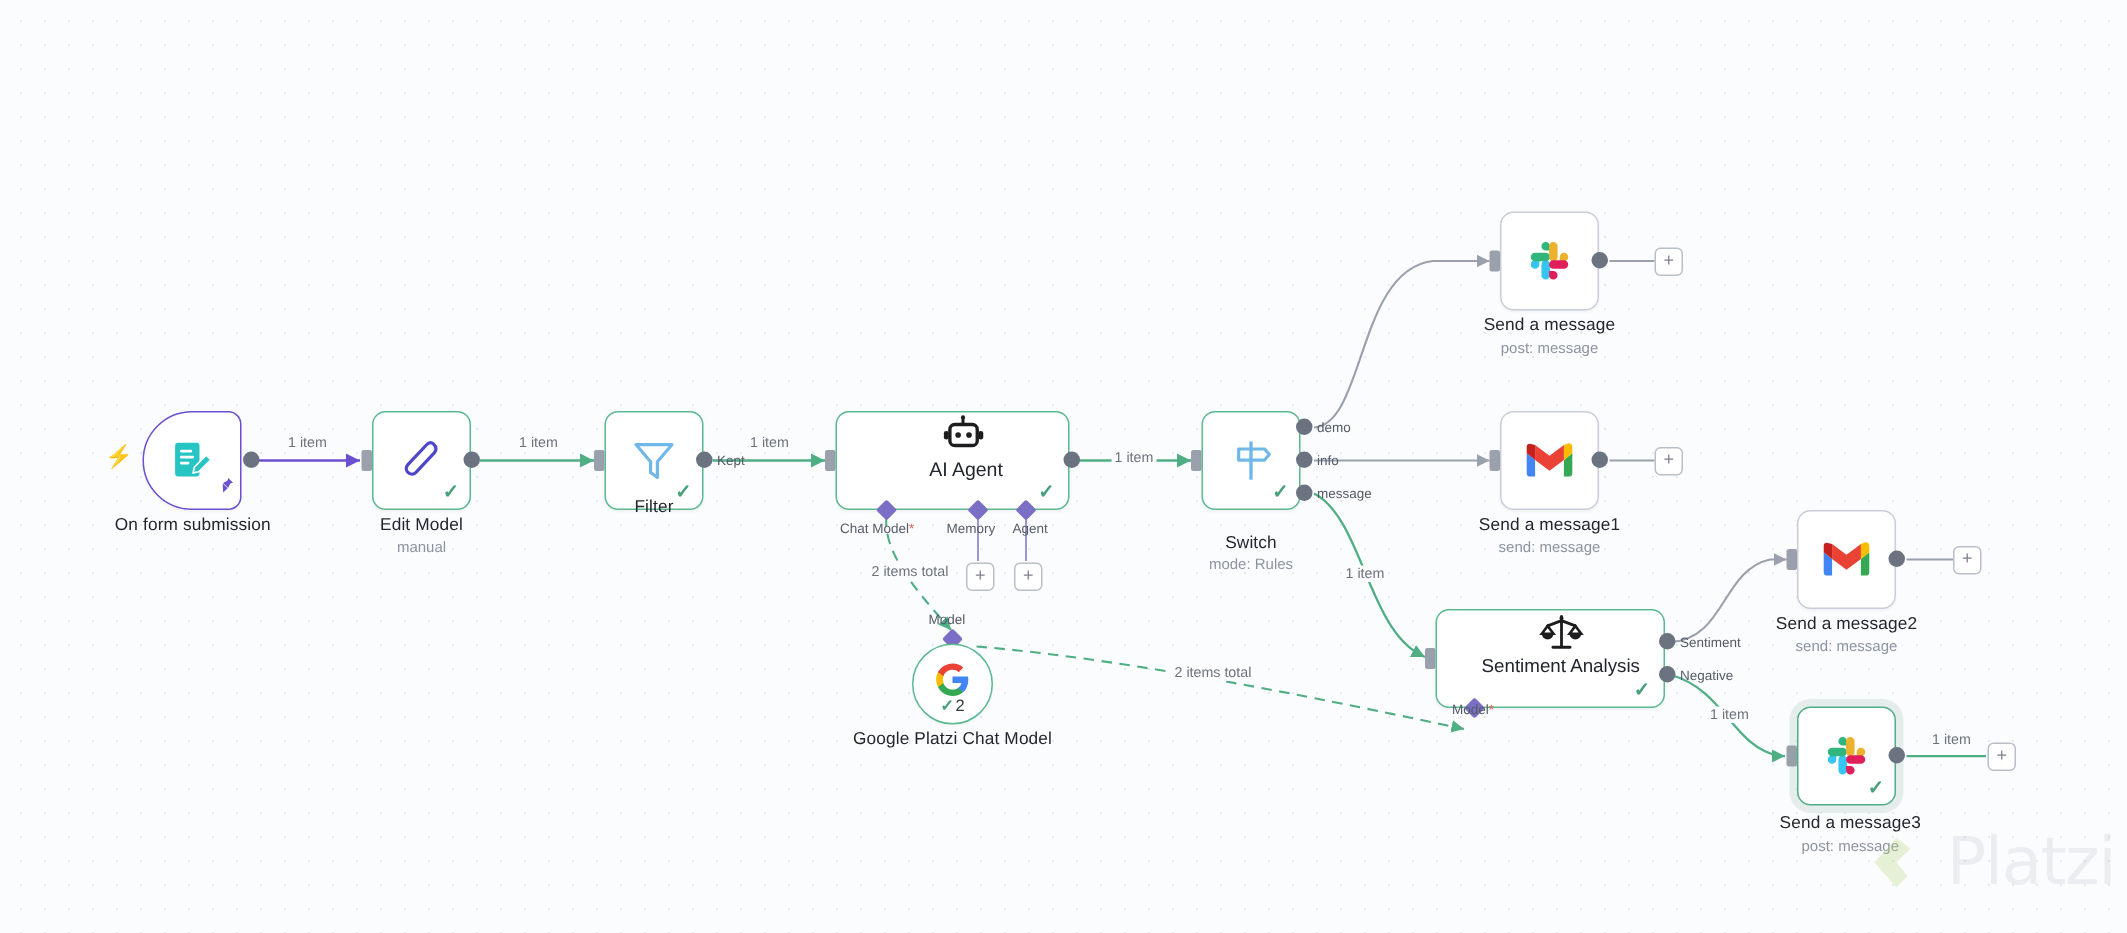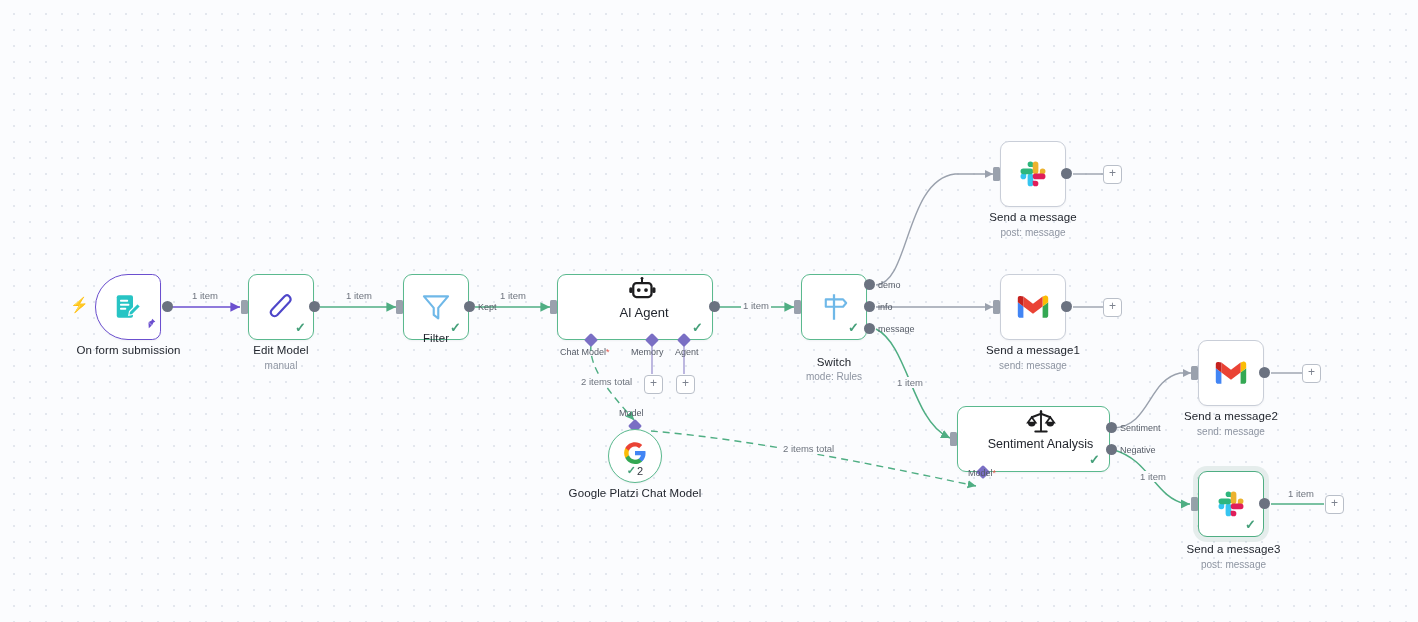--- a/index.html
+++ b/index.html
@@ -355,14 +355,20 @@
       <path fill="#E01E5A" d="M13.8 16.7a2 2 0 1 1-2 2v-2z M13.8 15.7a2 2 0 0 1 0-4h5a2 2 0 0 1 0 4z"></path>
     </svg>
     <div class="check" style="right:7px;bottom:5px;">✓</div>
   </div>
   <div class="port-out" style="left:1259px;top:498px;"></div>
   <div class="edge-label" style="left:1286px;top:488px;">1 item</div>
   <div class="plus-btn" style="left:1325px;top:495px;">+</div>
   <div class="nlabel" style="left:1161px;top:543px;width:145px;">Send a message3</div>
   <div class="nsub" style="left:1161px;top:559px;width:145px;">post: message</div>
 
+  <div class="watermark">
+    <svg width="44" height="44" viewBox="0 0 48 48">
+      <path d="M20 6 L4 24 L20 42 L28 34 L20 24 L30 14 z" fill="#b9d67a"></path>
+    </svg>
+    <span class="wm-text">Platzi</span>
+  </div>
 
 </div>
 
 </body></html>

